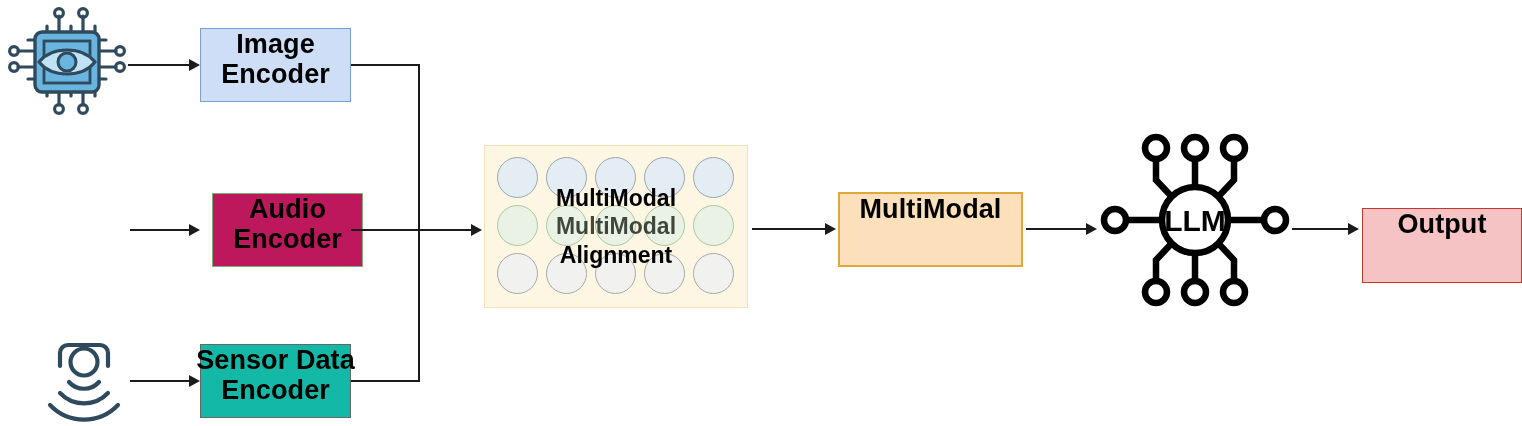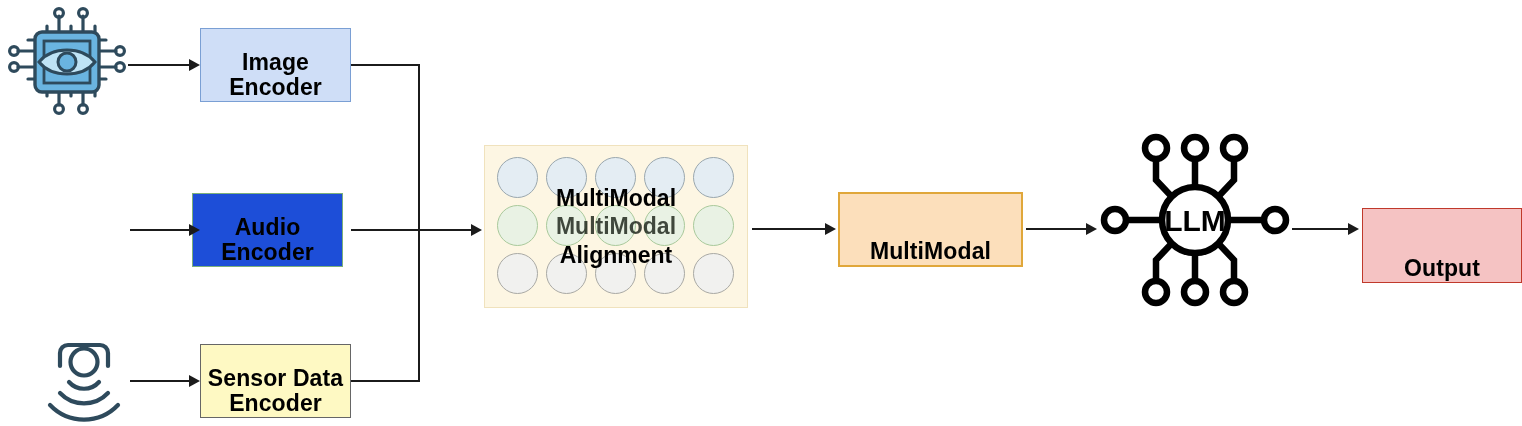--- a/index.html
+++ b/index.html
@@ -1,31 +1,31 @@
 <!DOCTYPE html>
 <html><head>
 <meta charset="utf-8">
 <style>
   html,body{margin:0;padding:0;background:#ffffff;}
   body{width:1522px;height:426px;position:relative;overflow:hidden;
        font-family:"Liberation Sans","DejaVu Sans",sans-serif;}
   #stage{position:absolute;left:0;top:0;width:1522px;height:426px;}
 
   
-  .node{position:absolute;box-sizing:border-box;display:flex;align-items:flex-end;
-        justify-content:center;text-align:center;font-weight:bold;font-size:23px;
+  .node{position:absolute;box-sizing:border-box;display:flex;align-items:flex-start;
+        justify-content:center;text-align:center;font-weight:bold;font-size:27px;
         line-height:1.12;color:#000;letter-spacing:.1px;}
   .node span{display:block;white-space:nowrap;}
 
   .box-image  {left:200px; top:28px;  width:151px;height:74px;
                background:#cfdef7;border:1px solid #7a9fd4;}
-  .box-audio  {left:192px; top:193px; width:151px;height:74px;
-               background:#1d4ed8;border:1px solid #7cb07a;}
+  .box-audio  {left:212px; top:193px; width:151px;height:74px;
+               background:#be185d;border:1px solid #7cb07a;}
   .box-sensor {left:200px; top:344px; width:151px;height:74px;
-               background:#fef9c3;border:1px solid #666666;}
+               background:#14b8a6;border:1px solid #666666;}
   .box-fusion {left:838px; top:192px; width:185px;height:75px;
                background:#fcdfbb;border:2px solid #e0a73a;}
   .box-output {left:1362px;top:208px; width:160px;height:75px;
                background:#f5c3c3;border:1px solid #c0392b;}
 
   
   .box-sensor .lbl{position:relative;width:175px;}
 
   
   .embed-panel{position:absolute;left:484px;top:145px;width:264px;height:163px;

